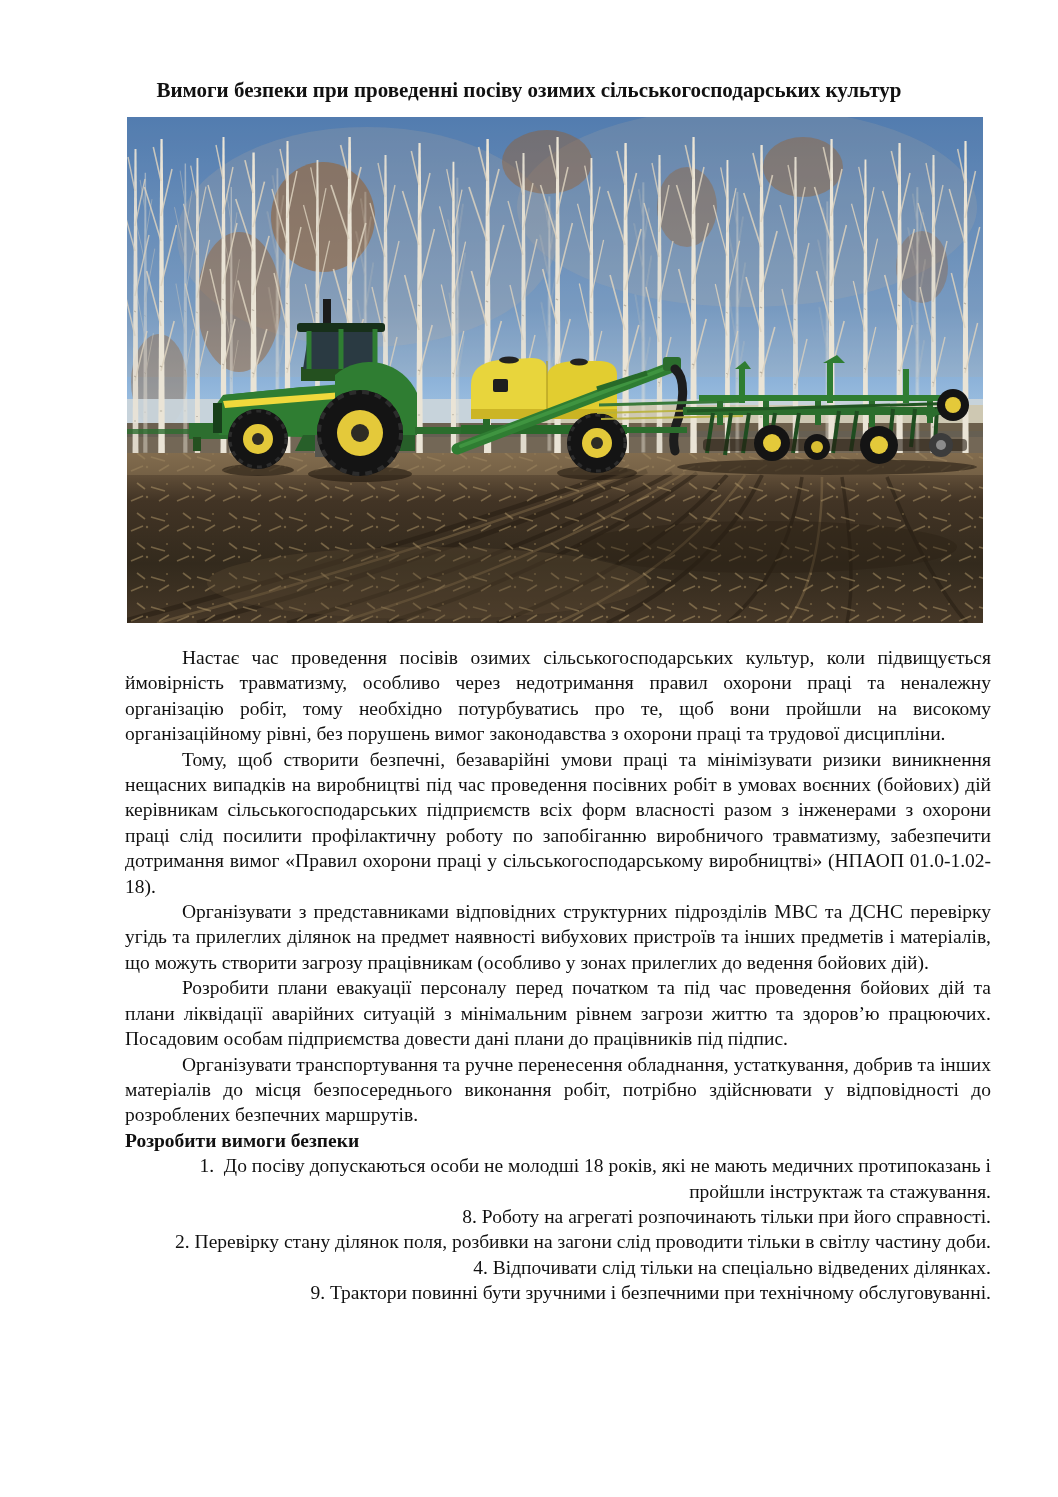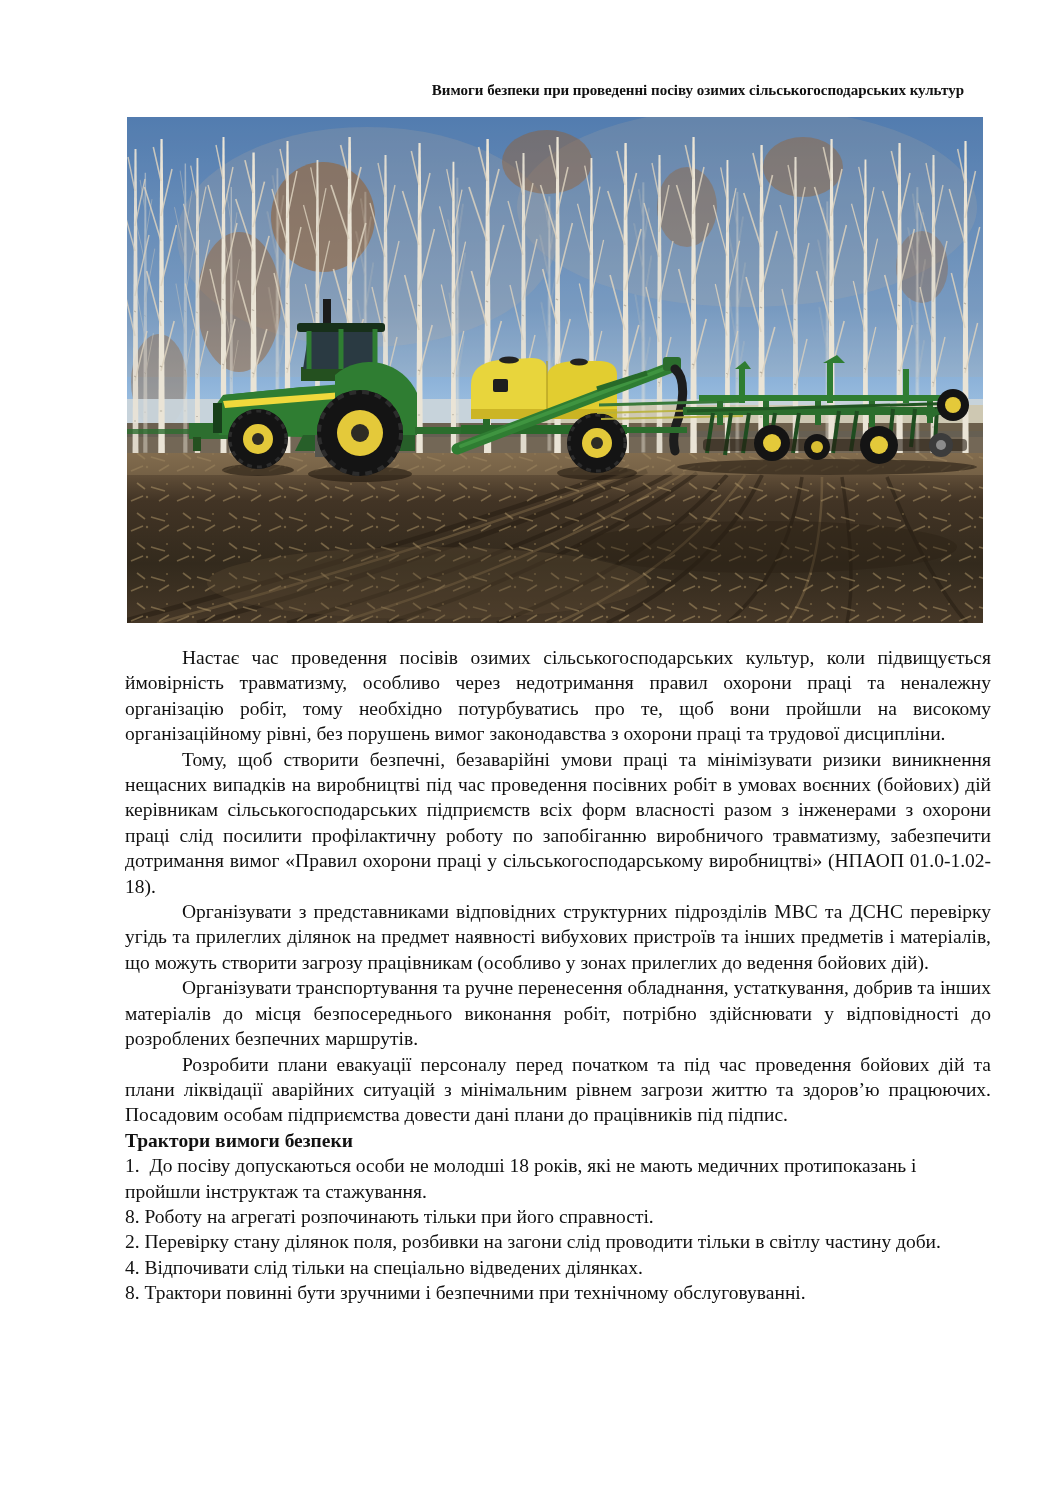--- a/index.html
+++ b/index.html
@@ -8,22 +8,22 @@
     width:1058px; height:1497px;
     margin:0 auto;
     background:#ffffff;
     font-family:"Liberation Serif", serif;
     color:#111111;
     overflow:hidden;
   }
   .doc-title {
     margin:78px auto 7px auto;
     width:870px;
-    text-align:right;
-    font-size:15px;
+    text-align:center;
+    font-size:21px;
     font-weight:bold;
     line-height:24px;
   }
   .photo {
     margin:15px 0 0 127px;
     width:856px; height:506px;
     display:block;
   }
   .photo svg { display:block; width:856px; height:506px; }
   .body-text {
@@ -41,21 +41,21 @@
   h2.sec-head {
     margin:0;
     font-size:19.5px;
     line-height:25.4px;
     font-weight:bold;
   }
   p.li {
     margin:0;
     font-size:19.5px;
     line-height:25.4px;
-    text-align:left;
+    text-align:right;
     white-space:pre-wrap;
   }
 </style>
 </head>
 <body>
 
 <div class="page">
 
   <div class="doc-title">Вимоги безпеки при проведенні посіву озимих сільськогосподарських культур</div>
 
@@ -300,25 +300,25 @@
         <circle cx="814" cy="328" r="12" fill="#3c3c3c"></circle>
         <circle cx="814" cy="328" r="5" fill="#8c8c8c"></circle>
       </g>
     </svg>
   </figure>
 
   <div class="body-text">
     <p class="para">Настає час проведення посівів озимих сільськогосподарських культур, коли підвищується ймовірність травматизму, особливо через недотримання правил охорони праці та неналежну організацію робіт, тому необхідно потурбуватись про те, щоб вони пройшли на високому організаційному рівні, без порушень вимог законодавства з охорони праці та трудової дисципліни.</p>
     <p class="para">Тому, щоб створити безпечні, безаварійні умови праці та мінімізувати ризики виникнення нещасних випадків на виробництві під час проведення посівних робіт в умовах воєнних (бойових) дій керівникам сільськогосподарських підприємств всіх форм власності разом з інженерами з охорони праці слід посилити профілактичну роботу по запобіганню виробничого травматизму, забезпечити дотримання вимог «Правил охорони праці у сільськогосподарському виробництві» (НПАОП 01.0-1.02-18).</p>
     <p class="para">Організувати з представниками відповідних структурних підрозділів МВС та ДСНС перевірку угідь та прилеглих ділянок на предмет наявності вибухових пристроїв та інших предметів і матеріалів, що можуть створити загрозу працівникам (особливо у зонах прилеглих до ведення бойових дій).</p>
+    <p class="para">Розробити плани евакуації персоналу перед початком та під час проведення бойових дій та плани ліквідації аварійних ситуацій з мінімальним рівнем загрози життю та здоров’ю працюючих. Посадовим особам підприємства довести дані плани до працівників під підпис.</p>
     <p class="para">Організувати транспортування та ручне перенесення обладнання, устаткування, добрив та інших матеріалів до місця безпосереднього виконання робіт, потрібно здійснювати у відповідності до розроблених безпечних маршрутів.</p>
-    <p class="para">Розробити плани евакуації персоналу перед початком та під час проведення бойових дій та плани ліквідації аварійних ситуацій з мінімальним рівнем загрози життю та здоров’ю працюючих. Посадовим особам підприємства довести дані плани до працівників під підпис.</p>
-
-    <h2 class="sec-head">Трактори вимоги безпеки</h2>
+
+    <h2 class="sec-head">Розробити вимоги безпеки</h2>
 
     <p class="li">1.  До посіву допускаються особи не молодші 18 років, які не мають медичних протипоказань і пройшли інструктаж та стажування.</p>
     <p class="li">8. Роботу на агрегаті розпочинають тільки при його справності.</p>
     <p class="li">2. Перевірку стану ділянок поля, розбивки на загони слід проводити тільки в світлу частину доби.</p>
     <p class="li">4. Відпочивати слід тільки на спеціально відведених ділянках.</p>
-    <p class="li">8. Трактори повинні бути зручними і безпечними при технічному обслуговуванні.</p>
+    <p class="li">9. Трактори повинні бути зручними і безпечними при технічному обслуговуванні.</p>
   </div>
 
 </div>
 
 </body></html>

